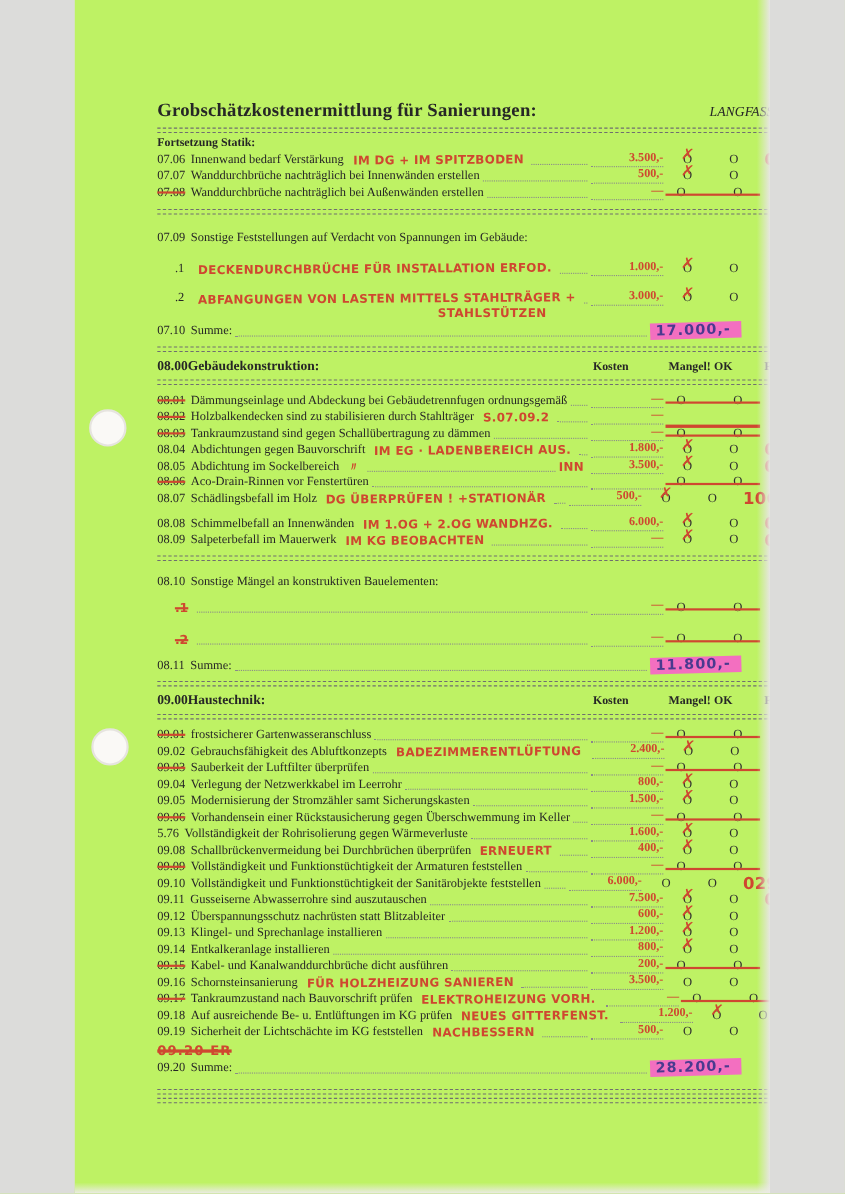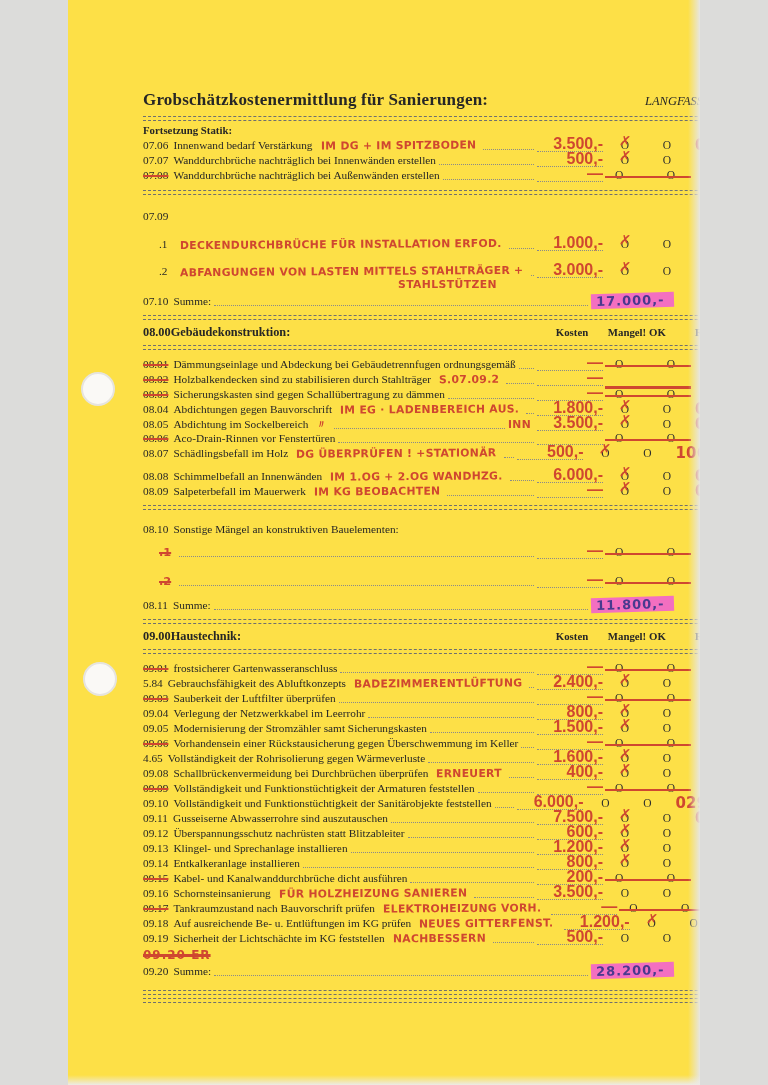--- a/index.html
+++ b/index.html
@@ -4,21 +4,21 @@
 <style>
   :root{
     --hw:#cf4730;
     --ink:#4a3a8f;
     --hl:#f36fc0;
     --print:#262626;
   }
   html,body{margin:0;padding:0;background:#dcdcda;}
   .page{
     position:relative;width:632px;height:1085px;margin:0 auto;
-    background:#fde047;overflow:hidden;
+    background:#bef264;overflow:hidden;
     font-family:"Liberation Serif",serif;color:var(--print);
   }
   .edge-right{position:absolute;right:0;top:0;width:12px;height:100%;
     background:linear-gradient(to left,#e7e6e2,rgba(255,255,255,0));}
   .edge-bottom{position:absolute;left:0;bottom:0;width:100%;height:10px;
     background:linear-gradient(to top,#ecebe7,rgba(255,255,255,0));}
   .punch{position:absolute;width:30px;height:30px;border-radius:50%;
     border:2px solid #e6e4df;background:#faf9f6;}
   .content{position:absolute;left:75px;top:90px;width:640px;}
 
@@ -37,21 +37,21 @@
   .label{white-space:nowrap;flex:0 0 auto;}
   .note,.note-end{
     color:var(--hw);font-family:"DejaVu Sans",sans-serif;font-weight:bold;
     font-size:10.8px;letter-spacing:0.3px;margin:0 4px 0 8px;
     display:inline-block;transform:rotate(-0.4deg);white-space:nowrap;flex:0 1 auto;overflow:visible;
   }
   .note-end{margin:0 6px 0 0;}
   .leader{flex:1 1 6px;min-width:0;border-bottom:1px dotted #8a8a8a;height:10px;margin:0 3px 2px 3px;}
   .cost{
     flex:0 0 66px;text-align:right;border-bottom:1px dotted #8a8a8a;
-    color:var(--hw);font-family:Liberation Sans, sans-serif;font-weight:bold;font-size:16px;
+    color:var(--hw);font-family:Liberation Serif, serif;font-weight:bold;font-size:11px;
     white-space:nowrap;padding-bottom:1px;
   }
   .mcell{flex:0 0 44px;text-align:center;position:relative;}
   .ocell{flex:0 0 40px;text-align:center;}
   .ctr-o{font-size:11.5px;color:#2e2e2e;}
   .xmark{
     position:absolute;left:0;right:0;top:-4px;color:var(--hw);
     font-family:"DejaVu Sans",sans-serif;font-weight:bold;font-size:14px;
     transform:rotate(6deg);
   }
@@ -61,21 +61,21 @@
   .fcell{
     flex:0 0 88px;padding-left:8px;color:var(--hw);
     font-family:"DejaVu Sans",sans-serif;font-weight:bold;font-size:15px;
     white-space:nowrap;letter-spacing:0.2px;
   }
   .subhead{font-size:10.8px;font-weight:bold;margin:3px 0 1px 0;}
   .sectionhead{display:flex;align-items:baseline;font-size:12.3px;font-weight:bold;margin:5px 0;}
   .sectionhead .shnum{}
   .sectionhead .hspacer{flex:1;}
   .colh{font-size:10.8px;font-weight:bold;}
-  .colh.kosten{flex:0 0 66px;text-align:center;}
+  .colh.kosten{flex:0 0 66px;text-align:left;}
   .colh.mangel{flex:0 0 44px;text-align:center;}
   .colh.ok{flex:0 0 40px;}
   .colh.foto{flex:0 0 88px;padding-left:6px;}
   .hdr-row{font-size:11.3px;margin:2px 0;}
   .noteline{color:var(--hw);font-family:"DejaVu Sans",sans-serif;font-weight:bold;
     font-size:10.8px;letter-spacing:0.4px;margin-left:255px;line-height:13px;}
   .hl{
     display:inline-block;background:var(--hl);color:var(--ink);
     font-family:"DejaVu Sans",sans-serif;font-weight:bold;font-size:13px;
     letter-spacing:1px;padding:1px 9px 1px 5px;transform:rotate(-1.6deg);
@@ -135,20 +135,21 @@
             <span class="mo-line"></span>
             <span class="ctr-o">O</span>
           </span>
           <span class="fcell"></span>
         </div>
         <div style="height: 5px;"></div>
         <div class="sep"></div>
         <div style="height: 8px;"></div>
         <div class="row hdr-row">
           <span class="num">07.09</span>
+          <span class="label">Sonstige Feststellungen auf Verdacht von Spannungen im Gebäude:</span>
         </div>
         <div style="height: 11px;"></div>
         <div class="row">
           <span class="num indent">.1</span>
           <span class="note">DECKENDURCHBRÜCHE FÜR INSTALLATION ERFOD.</span>
           <span class="leader"></span>
           <span class="cost">1.000,-</span>
           <span class="mcell"><span class="ctr-o">O</span><span class="xmark">✗</span></span>
           <span class="ocell"><span class="ctr-o">O</span></span>
           <span class="fcell"></span>
@@ -203,21 +204,21 @@
           <span class="note">S.07.09.2</span>
           <span class="leader"></span>
           <span class="cost">—</span>
           <span class="mocell">
             <span class="mo-line thick"></span>
           </span>
           <span class="fcell"></span>
         </div>
         <div class="row">
           <span class="num struck">08.03</span>
-          <span class="label">Sicherungskasten sind gegen Schallübertragung zu dämmen</span>
+          <span class="label">Tankraumzustand sind gegen Schallübertragung zu dämmen</span>
           <span class="leader"></span>
           <span class="cost">—</span>
           <span class="mocell">
             <span class="ctr-o">O</span>
             <span class="mo-line"></span>
             <span class="ctr-o">O</span>
           </span>
           <span class="fcell"></span>
         </div>
         <div class="row">
@@ -342,21 +343,21 @@
           <span class="leader"></span>
           <span class="cost">—</span>
           <span class="mocell">
             <span class="ctr-o">O</span>
             <span class="mo-line"></span>
             <span class="ctr-o">O</span>
           </span>
           <span class="fcell"></span>
         </div>
         <div class="row">
-          <span class="num">5.84</span>
+          <span class="num">09.02</span>
           <span class="label">Gebrauchsfähigkeit des Abluftkonzepts</span>
           <span class="note">BADEZIMMERENTLÜFTUNG</span>
           <span class="leader"></span>
           <span class="cost">2.400,-</span>
           <span class="mcell"><span class="ctr-o">O</span><span class="xmark">✗</span></span>
           <span class="ocell"><span class="ctr-o">O</span></span>
           <span class="fcell"></span>
         </div>
         <div class="row">
           <span class="num struck">09.03</span>
@@ -394,21 +395,21 @@
           <span class="leader"></span>
           <span class="cost">—</span>
           <span class="mocell">
             <span class="ctr-o">O</span>
             <span class="mo-line"></span>
             <span class="ctr-o">O</span>
           </span>
           <span class="fcell"></span>
         </div>
         <div class="row">
-          <span class="num">4.65</span>
+          <span class="num">5.76</span>
           <span class="label">Vollständigkeit der Rohrisolierung gegen Wärmeverluste</span>
           <span class="leader"></span>
           <span class="cost">1.600,-</span>
           <span class="mcell"><span class="ctr-o">O</span><span class="xmark">✗</span></span>
           <span class="ocell"><span class="ctr-o">O</span></span>
           <span class="fcell"></span>
         </div>
         <div class="row">
           <span class="num">09.08</span>
           <span class="label">Schallbrückenvermeidung bei Durchbrüchen überprüfen</span>

